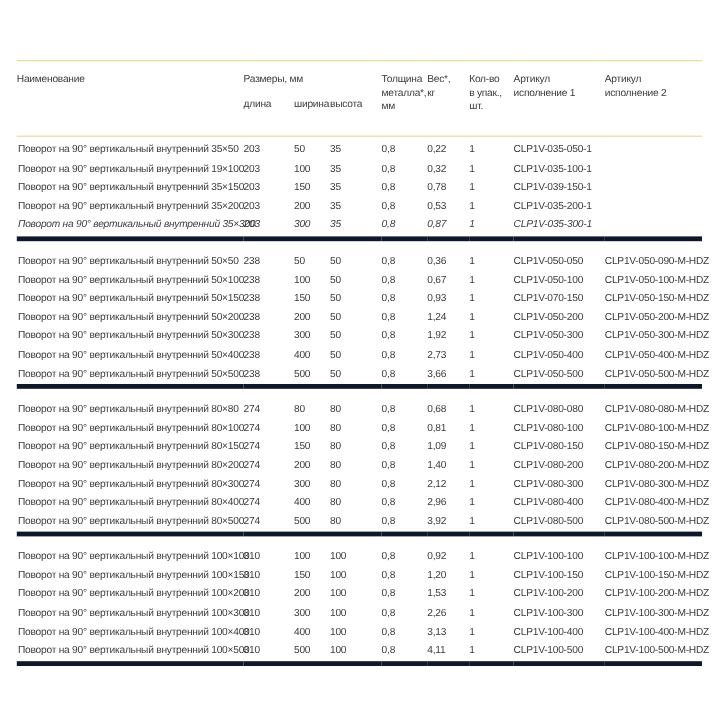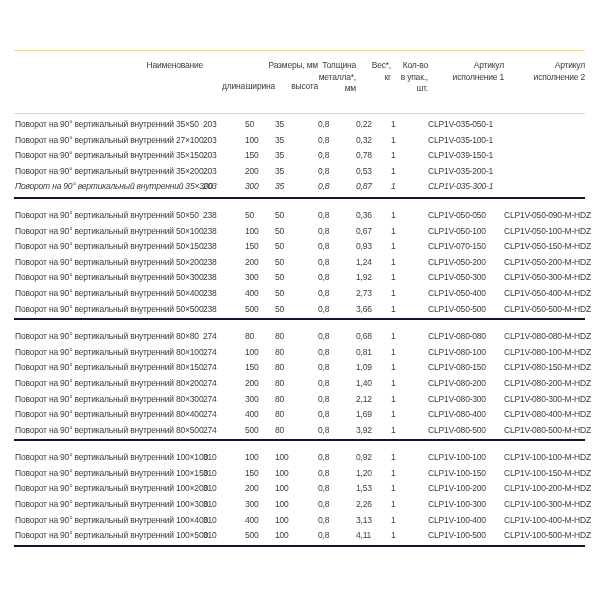--- a/index.html
+++ b/index.html
@@ -23,41 +23,41 @@
   table.catalog {
     border-collapse: collapse;
     table-layout: fixed;
     width: 571px;
   }
   thead {
     border-top: 1px solid #f2d898;
     border-bottom: 1px solid #f2d898;
   }
   th {
-    text-align: right;
+    text-align: left;
     font-weight: normal;
     font-size: 8.5px;
     line-height: 11.5px;
     letter-spacing: -0.2px;
     padding: 0;
     vertical-align: top;
     white-space: pre-line;
     color: #3b3b3b;
   }
   thead tr.main-header th {
     padding-top: 9px;
   }
   thead tr.sub-header th {
     vertical-align: bottom;
     padding-top: 9px;
     padding-bottom: 21px;
     white-space: nowrap;
   }
   tbody.group {
-    border-bottom: 2px solid #0f172a;
+    border-bottom: 4px solid #0f172a;
   }
   td {
     font-size: 8.5px;
     line-height: 15.6px;
     letter-spacing: -0.2px;
     padding: 0;
     white-space: nowrap;
     vertical-align: bottom;
   }
   td.cell-name { padding-left: 1px; }
@@ -111,21 +111,21 @@
           <td class="cell-length">203</td>
           <td class="cell-width">50</td>
           <td class="cell-height">35</td>
           <td class="cell-thickness">0,8</td>
           <td class="cell-weight">0,22</td>
           <td class="cell-qty">1</td>
           <td class="cell-article1">CLP1V-035-050-1</td>
           <td class="cell-article2"></td>
         </tr>
         <tr>
-          <td class="cell-name">Поворот на 90° вертикальный внутренний 27×100</td>
+          <td class="cell-name">Поворот на 90° вертикальный внутренний 19×100</td>
           <td class="cell-length">203</td>
           <td class="cell-width">100</td>
           <td class="cell-height">35</td>
           <td class="cell-thickness">0,8</td>
           <td class="cell-weight">0,32</td>
           <td class="cell-qty">1</td>
           <td class="cell-article1">CLP1V-035-100-1</td>
           <td class="cell-article2"></td>
         </tr>
         <tr>
@@ -296,21 +296,21 @@
           <td class="cell-qty">1</td>
           <td class="cell-article1">CLP1V-080-300</td>
           <td class="cell-article2">CLP1V-080-300-M-HDZ</td>
         </tr>
         <tr>
           <td class="cell-name">Поворот на 90° вертикальный внутренний 80×400</td>
           <td class="cell-length">274</td>
           <td class="cell-width">400</td>
           <td class="cell-height">80</td>
           <td class="cell-thickness">0,8</td>
-          <td class="cell-weight">1,69</td>
+          <td class="cell-weight">2,96</td>
           <td class="cell-qty">1</td>
           <td class="cell-article1">CLP1V-080-400</td>
           <td class="cell-article2">CLP1V-080-400-M-HDZ</td>
         </tr>
         <tr>
           <td class="cell-name">Поворот на 90° вертикальный внутренний 80×500</td>
           <td class="cell-length">274</td>
           <td class="cell-width">500</td>
           <td class="cell-height">80</td>
           <td class="cell-thickness">0,8</td>

